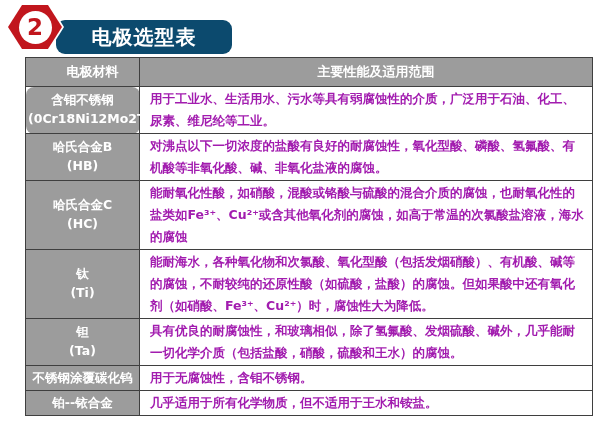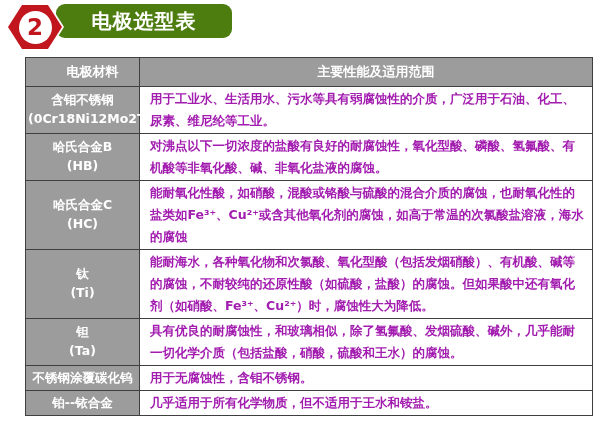--- a/index.html
+++ b/index.html
@@ -24,23 +24,23 @@
     clip-path: polygon(26% 0, 74% 0, 100% 50%, 74% 100%, 26% 100%, 0 50%);
     display: flex; align-items: center; justify-content: center;
   }
   .hex-circle {
     width: 33px; height: 33px; border-radius: 50%;
     background: #ffffff;
     display: flex; align-items: center; justify-content: center;
     color: #c1161d; font-size: 23px; font-weight: 700; line-height: 1;
   }
   .banner {
-    position: absolute; left: 56px; top: 4px; z-index: 2;
+    position: absolute; left: 56px; top: 20px; z-index: 2;
     width: 176px; height: 34px;
-    background: #4d7c0f; border-radius: 9px;
+    background: #0c4a6e; border-radius: 9px;
     display: flex; align-items: center; justify-content: center;
     color: #ffffff; font-size: 20px; font-weight: 700;
     letter-spacing: 1px;
   }
 
   
   .etable {
     position: absolute; left: 25px; top: 57px;
     width: 568px;
     border-collapse: collapse;
@@ -62,21 +62,21 @@
     font-size: 12.5px; font-weight: 700;
     text-align: center; line-height: 1.5;
     padding: 2px 2px;
   }
   .etable td.desc {
     background: #ffffff; color: #a21caf;
     font-size: 12.5px; font-weight: 700;
     line-height: 22px; text-align: left;
     padding: 1px 8px 1px 10px;
   }
-  .etable tbody tr:nth-child(1) td { height: 45px; }
+  .etable tbody tr:nth-child(1) td { height: 45px; border-radius: 8px; }
   .etable tbody tr:nth-child(2) td { height: 45px; }
   .etable tbody tr:nth-child(3) td { height: 68px; }
   .etable tbody tr:nth-child(4) td { height: 68px; }
   .etable tbody tr:nth-child(5) td { height: 47px; }
   .etable tbody tr:nth-child(6) td { height: 24px; }
   .etable tbody tr:nth-child(7) td { height: 24px; }
   .material .code { display: block; font-weight: 700; }
 </style>
 </head>
 <body>

